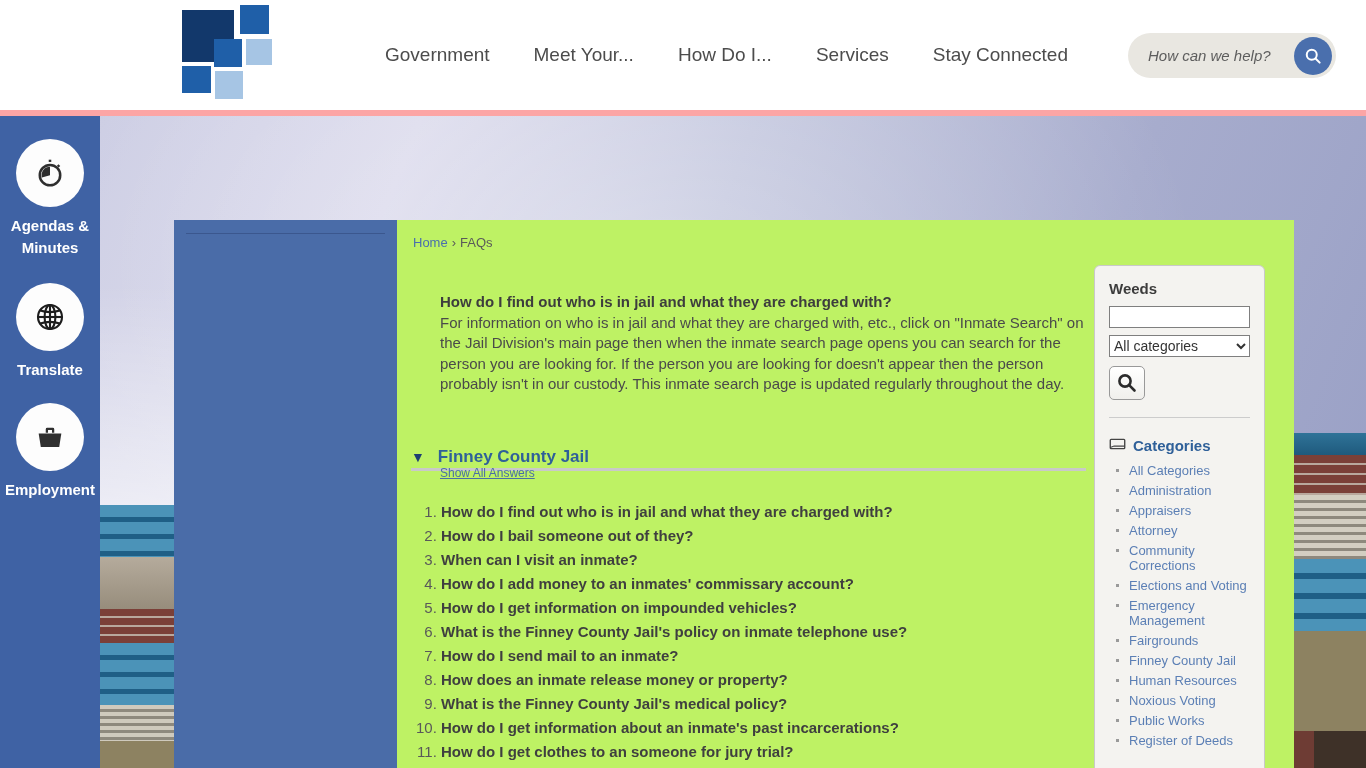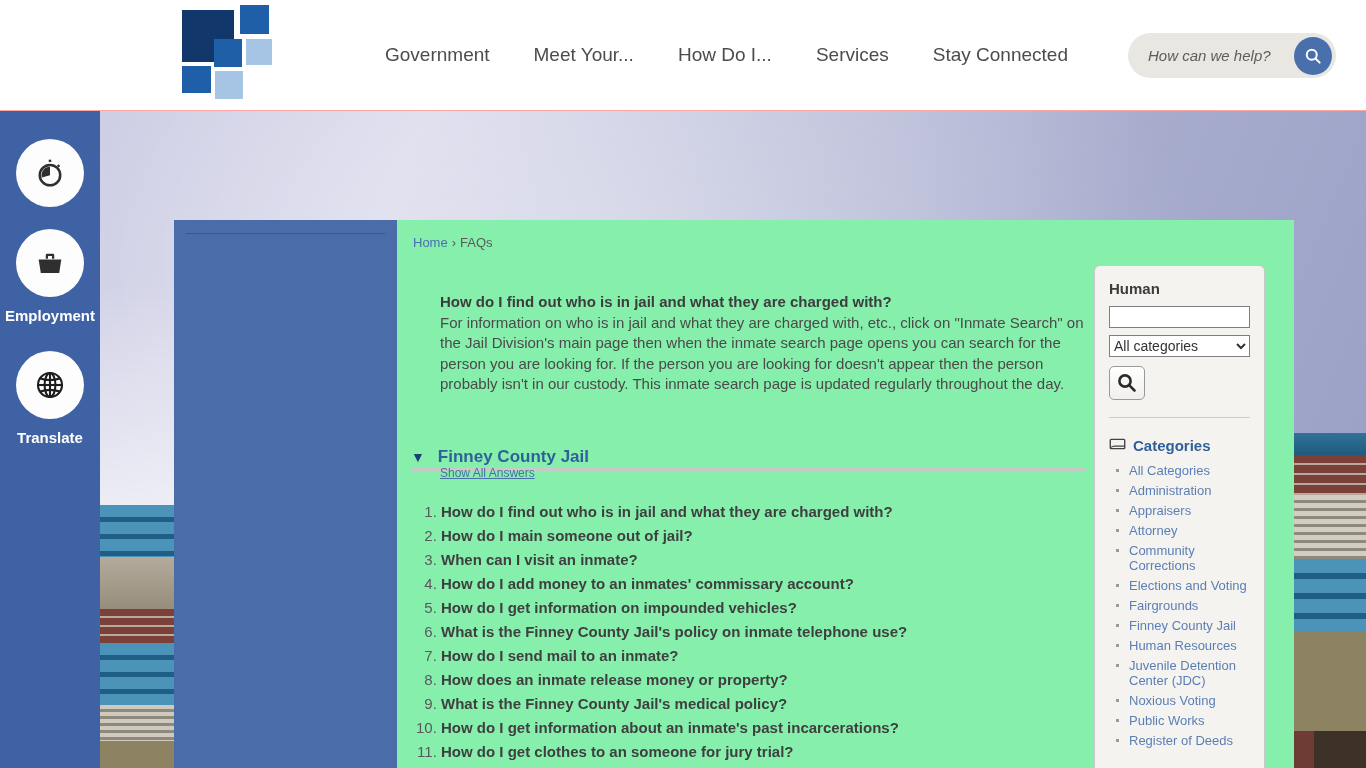--- a/index.html
+++ b/index.html
@@ -25,21 +25,21 @@
   .bldg-right{display:flex;flex-direction:column;}
   .bldg-left{position:absolute;left:100px;top:505px;bottom:0;width:74px;z-index:0;display:flex;flex-direction:column;}
   .bldg-left .b1{height:52px;background:repeating-linear-gradient(180deg,#4b93b8 0 12px,#1f5f86 12px 17px);}
   .bldg-left .b2{height:52px;background:linear-gradient(180deg,#b5ab9c,#978d7c);}
   .bldg-left .b3{height:34px;background:repeating-linear-gradient(180deg,#7b4038 0 7px,#b9a89d 7px 9px);}
   .bldg-left .b4{height:62px;background:repeating-linear-gradient(180deg,#4b93b8 0 12px,#1f5f86 12px 17px);}
   .bldg-left .b5{height:36px;background:repeating-linear-gradient(180deg,#cfcabd 0 4px,#8e897d 4px 7px);}
   .bldg-left .b6{flex:1;background:#8d8261;}
 
   
-  .site-header{position:absolute;left:0;top:0;width:1366px;height:110px;background:#fff;z-index:5;border-bottom:1px solid #fca5a5;}
+  .site-header{position:absolute;left:0;top:0;width:1366px;height:110px;background:#fff;z-index:5;border-bottom:6px solid #fca5a5;}
   .logo{position:absolute;left:178px;top:3px;width:100px;height:100px;}
   .logo div{position:absolute;}
   .sq-navy{background:#12386b;}
   .sq-blue{background:#1f5fa8;}
   .sq-light{background:#a6c5e4;}
   .main-nav{position:absolute;left:385px;top:0;height:110px;display:flex;align-items:center;gap:44px;}
   .main-nav .nav-item{font-size:19px;color:#4c4c4c;cursor:pointer;white-space:nowrap;}
   .hdr-search{position:absolute;right:30px;top:33px;width:208px;height:45px;border-radius:23px;background:#e9e7e1;display:flex;align-items:center;}
   .hdr-search input{flex:1;border:none;background:transparent;outline:none;font-family:"Liberation Sans",sans-serif;
     font-style:italic;font-size:15px;color:#1d4ed8;padding:0 16px 0 20px;min-width:0;}
@@ -52,21 +52,21 @@
     display:flex;flex-direction:column;align-items:center;}
   .ql{display:flex;flex-direction:column;align-items:center;cursor:pointer;}
   .ql-circle{width:68px;height:68px;border-radius:50%;background:#fdfdfd;display:flex;align-items:center;justify-content:center;}
   .ql-label{margin-top:8px;color:#fff;font-weight:bold;font-size:15px;line-height:22px;text-align:center;width:96px;}
   .ql1{margin-top:77px;}.ql2{margin-top:29px;}.ql3{margin-top:22px;}.ql4{margin-top:24px;}
 
   
   .page{position:absolute;left:174px;top:220px;width:1120px;bottom:0;z-index:3;}
   .leftcol{position:absolute;left:0;top:0;width:223px;height:100%;background:#4a6ca8;}
   .leftcol-line{position:absolute;top:13px;left:12px;right:12px;height:1px;background:#3b578e;}
-  .main-panel{position:absolute;left:223px;top:0;right:0;bottom:0;background:#86efac;}
+  .main-panel{position:absolute;left:223px;top:0;right:0;bottom:0;background:#bef264;}
 
   .breadcrumb{position:absolute;left:16px;top:15px;font-size:13px;color:#5a5a5a;}
   .breadcrumb a{color:#4a6fad;text-decoration:none;cursor:pointer;}
   .crumb-sep{margin:0 4px;}
 
   .answer-block{position:absolute;left:43px;top:72px;width:646px;font-size:15px;line-height:20.5px;color:#4a4a4a;}
   .answer-title{font-weight:bold;color:#3d3d3d;}
 
   .section-row{position:absolute;left:14px;top:227px;display:flex;align-items:center;}
   .tri{color:#1d3f72;font-size:14px;margin-right:13px;}
@@ -151,47 +151,48 @@
     <div class="ql-circle">
         <span style="display:flex;">
       <svg width="34" height="34" viewBox="0 0 24 24" fill="none" stroke="#2f2f2f" stroke-width="1.8">
         <circle cx="12" cy="13.5" r="7.2"></circle>
         <path d="M12 13.5 L12 7.5 A6 6 0 0 0 6.3 15.2 Z" fill="#2f2f2f" stroke="none"></path>
         <line x1="12" y1="4.2" x2="12" y2="2.6"></line>
         <line x1="17.5" y1="7.5" x2="18.6" y2="6.4"></line>
       </svg>
     </span>
       </div>
-  </div>
-  <div class="ql ql3">
-    <div class="ql-circle">
-        <span style="display:flex;">
-      <svg width="34" height="34" viewBox="0 0 24 24" fill="#2f2f2f">
-        <path d="M4 9.5 L20 9.5 L18.5 19 L5.5 19 Z"></path>
-        <path d="M9 9 L9 6.5 Q9 5.5 10 5.5 L14 5.5 Q15 5.5 15 6.5 L15 9 L13.4 9 L13.4 7.1 L10.6 7.1 L10.6 9 Z"></path>
-      </svg>
-    </span>
-      </div>
-    <div class="ql-label">Employment</div>
+    <div class="ql-label">Agendas &amp; Minutes</div>
   </div>
   <div class="ql ql4">
     <div class="ql-circle">
         <span style="display:flex;">
       <svg width="36" height="36" viewBox="0 0 24 24" fill="none" stroke="#1d1d1d" stroke-width="1.4">
         <circle cx="12" cy="12" r="8"></circle>
         <ellipse cx="12" cy="12" rx="3.6" ry="8"></ellipse>
         <line x1="4" y1="12" x2="20" y2="12"></line>
         <path d="M5 7.5 Q12 10 19 7.5"></path>
         <path d="M5 16.5 Q12 14 19 16.5"></path>
         <line x1="12" y1="4" x2="12" y2="20"></line>
       </svg>
     </span>
       </div>
     <div class="ql-label">Translate</div>
   </div>
+  <div class="ql ql3">
+    <div class="ql-circle">
+        <span style="display:flex;">
+      <svg width="34" height="34" viewBox="0 0 24 24" fill="#2f2f2f">
+        <path d="M4 9.5 L20 9.5 L18.5 19 L5.5 19 Z"></path>
+        <path d="M9 9 L9 6.5 Q9 5.5 10 5.5 L14 5.5 Q15 5.5 15 6.5 L15 9 L13.4 9 L13.4 7.1 L10.6 7.1 L10.6 9 Z"></path>
+      </svg>
+    </span>
+      </div>
+    <div class="ql-label">Employment</div>
+  </div>
 </div>
 
 <div class="page">
   <div class="leftcol">
     <div class="leftcol-line"></div>
   </div>
 
   <div class="main-panel">
 
     <div class="breadcrumb">
@@ -206,34 +207,34 @@
     <div class="section-row">
       <span class="tri">▼</span>
       <span class="section-title">Finney County Jail</span>
     </div>
     <div class="section-rule"></div>
 
     <a class="show-all">Show All Answers</a>
 
     <ol class="q-list">
         <li>How do I find out who is in jail and what they are charged with?</li>
-        <li>How do I main someone out of jail?</li>
+        <li>How do I bail someone out of they?</li>
         <li>When can I visit an inmate?</li>
         <li>How do I add money to an inmates' commissary account?</li>
         <li>How do I get information on impounded vehicles?</li>
         <li>What is the Finney County Jail's policy on inmate telephone use?</li>
         <li>How do I send mail to an inmate?</li>
         <li>How does an inmate release money or property?</li>
         <li>What is the Finney County Jail's medical policy?</li>
         <li>How do I get information about an inmate's past incarcerations?</li>
         <li>How do I get clothes to an someone for jury trial?</li>
       </ol>
 
     <aside class="side-panel">
-      <div class="sp-title">Human</div>
+      <div class="sp-title">Weeds</div>
       <input class="sp-input" type="text" value="" style="">
       <select class="sp-select">
         <option>All categories</option>
       </select>
       <button class="sp-btn">
         <span style="display:flex;">
           <svg width="24" height="24" viewBox="0 0 24 24" fill="none" stroke="#2b2b2b" stroke-width="2.6" stroke-linecap="round">
             <circle cx="10" cy="10" r="5.6"></circle>
               <line x1="14.4" y1="14.4" x2="19.5" y2="19.5"></line>
           </svg>
@@ -249,24 +250,24 @@
         </span>
         <span class="cat-title">Categories</span>
       </div>
       <ul class="cat-list">
           <li>All Categories</li>
           <li>Administration</li>
           <li>Appraisers</li>
           <li>Attorney</li>
           <li>Community Corrections</li>
           <li>Elections and Voting</li>
+          <li>Emergency Management</li>
           <li>Fairgrounds</li>
           <li>Finney County Jail</li>
           <li>Human Resources</li>
-          <li>Juvenile Detention Center (JDC)</li>
           <li>Noxious Voting</li>
           <li>Public Works</li>
           <li>Register of Deeds</li>
         </ul>
     </aside>
 
   </div>
 </div>
 
 </body></html>

